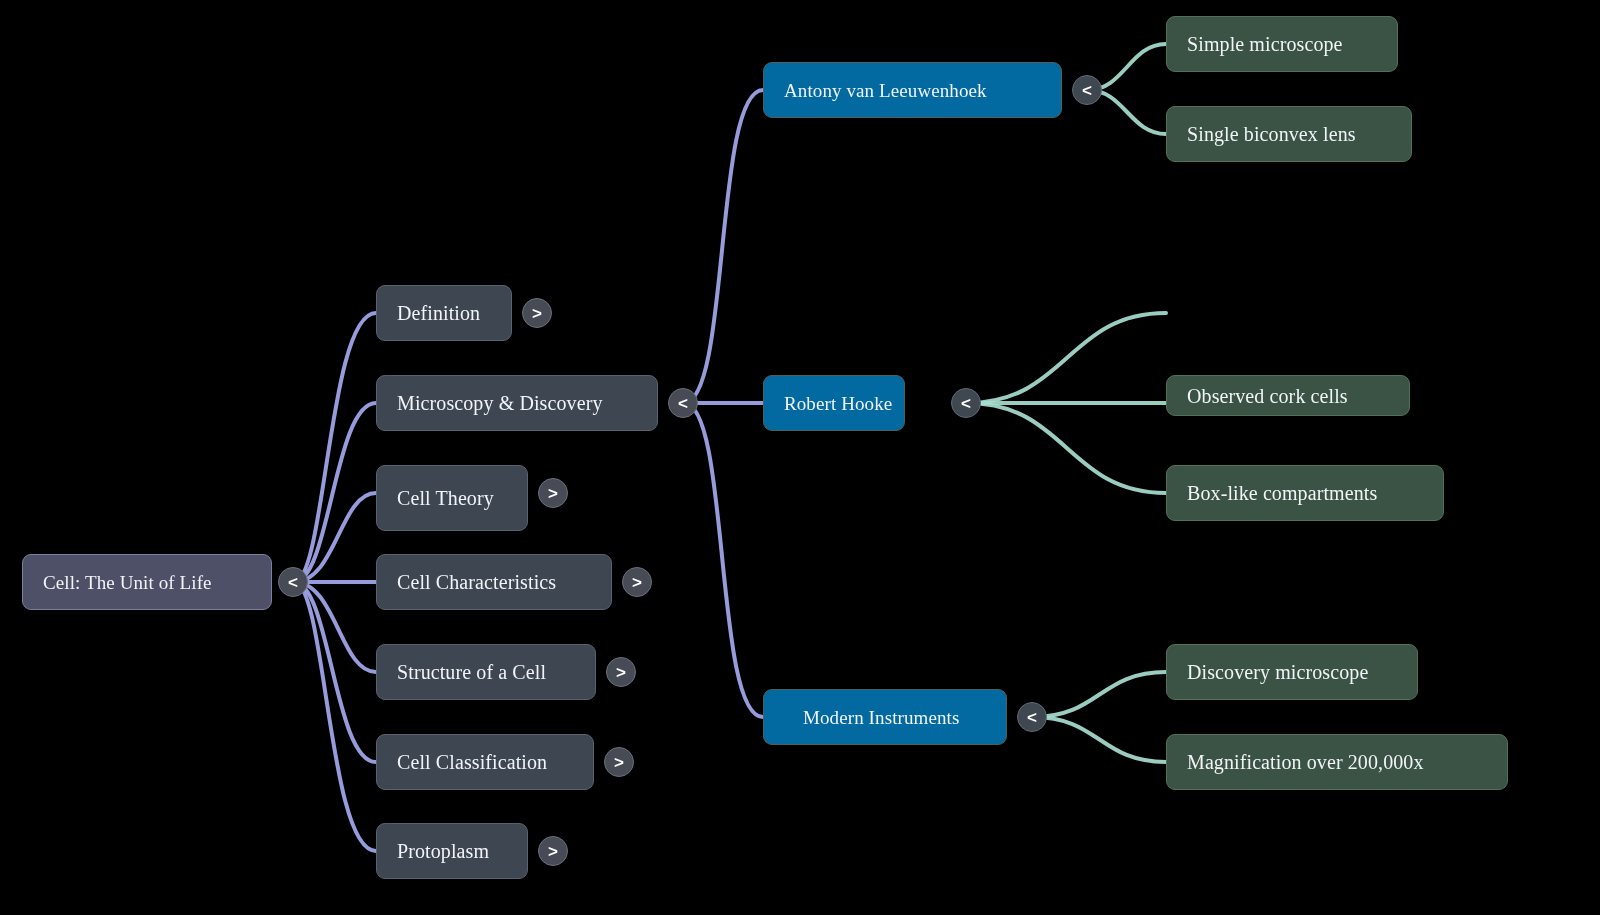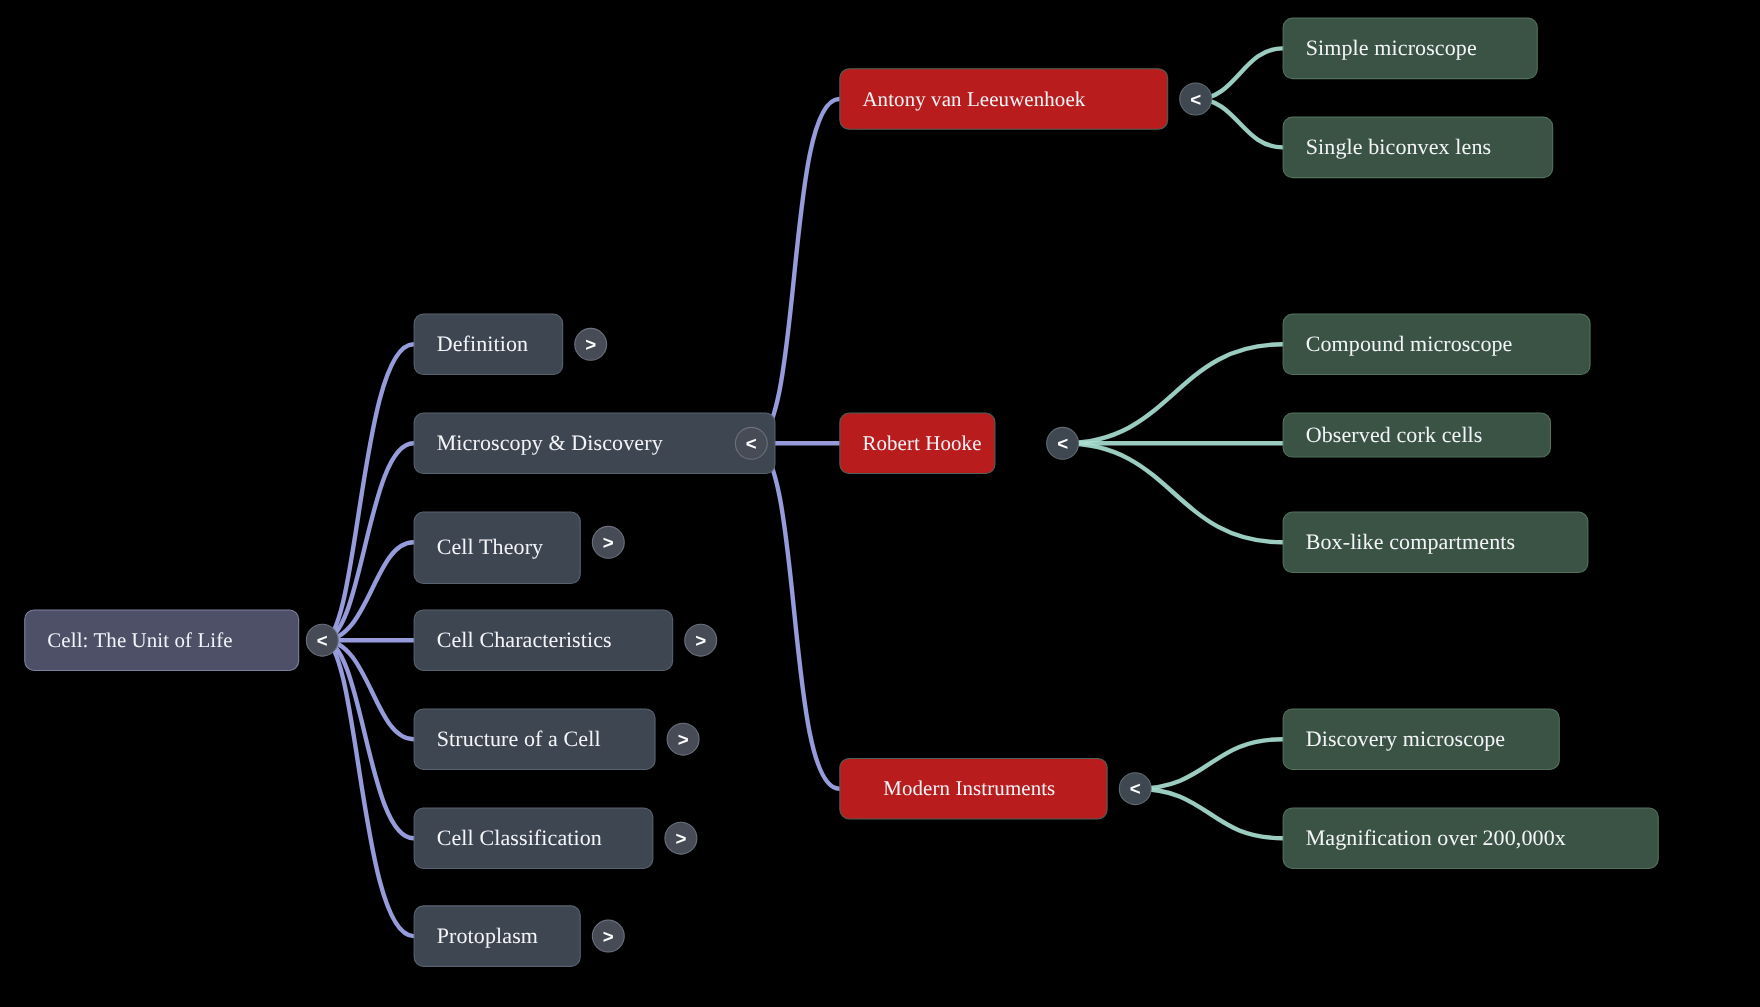--- a/index.html
+++ b/index.html
@@ -39,21 +39,21 @@
   .node-root {
     background: #4e5068;
     border: 1px solid #7c7fa0;
     font-size: 19px;
   }
   .node-l1 {
     background: #3e4652;
     border: 1px solid #59626f;
   }
   .node-l2 {
-    background: #b91c1c;
+    background: #0369a1;
     border: 1px solid #4d615a;
     font-size: 19px;
   }
   .node-leaf {
     background: #3a5344;
     border: 1px solid #53705d;
   }
   .toggle {
     position: absolute;
     width: 30px; height: 30px;
@@ -100,21 +100,21 @@
       <path d="M 1033 717 C 1099 717 1100 762 1166 762" fill="none" stroke="#a8ddd0" stroke-width="4" stroke-linecap="round" opacity="0.92"></path>
     </svg>
 <div class="node node-root" style="left: 22px; top: 554px; width: 250px; height: 56px;">
       <span>Cell: The Unit of Life</span>
     </div>
     <div class="toggle" style="left: 278px; top: 567px;">&lt;</div>
     <div class="node node-l1" style="left: 376px; top: 285px; width: 136px; height: 56px;">
       <span>Definition</span>
     </div>
     <div class="toggle" style="left: 522px; top: 298px;">&gt;</div>
-    <div class="node node-l1" style="left: 376px; top: 375px; width: 329px; height: 56px; align-items: center;">
+    <div class="node node-l1" style="left: 376px; top: 375px; width: 282px; height: 56px; align-items: center;">
       <span>Microscopy &amp; Discovery</span>
     </div>
     <div class="toggle" style="left: 668px; top: 388px;">&lt;</div>
     <div class="node node-l1" style="left: 376px; top: 465px; width: 152px; height: 66px;">
       <span>Cell Theory</span>
     </div>
     <div class="toggle" style="left: 538px; top: 478px;">&gt;</div>
     <div class="node node-l1" style="left: 376px; top: 554px; width: 236px; height: 56px;">
       <span>Cell Characteristics</span>
     </div>
@@ -142,23 +142,20 @@
     <div class="node node-l2" style="left: 763px; top: 689px; width: 244px; height: 56px; padding-left: 39px;">
       <span>Modern Instruments</span>
     </div>
     <div class="toggle toggle-green" style="left: 1017px; top: 702px;">&lt;</div>
     <div class="node node-leaf" style="left: 1166px; top: 16px; width: 232px; height: 56px;">
       <span>Simple microscope</span>
     </div>
     <div class="node node-leaf" style="left: 1166px; top: 106px; width: 246px; height: 56px;">
       <span>Single biconvex lens</span>
     </div>
-    <div class="node node-leaf" style="left: 1166px; top: 285px; width: 280px; height: 56px;">
-      <span>Compound microscope</span>
-    </div>
     <div class="node node-leaf" style="left: 1166px; top: 375px; width: 244px; height: 41px;">
       <span>Observed cork cells</span>
     </div>
     <div class="node node-leaf" style="left: 1166px; top: 465px; width: 278px; height: 56px;">
       <span>Box-like compartments</span>
     </div>
     <div class="node node-leaf" style="left: 1166px; top: 644px; width: 252px; height: 56px;">
       <span>Discovery microscope</span>
     </div>
     <div class="node node-leaf" style="left: 1166px; top: 734px; width: 342px; height: 56px;">

